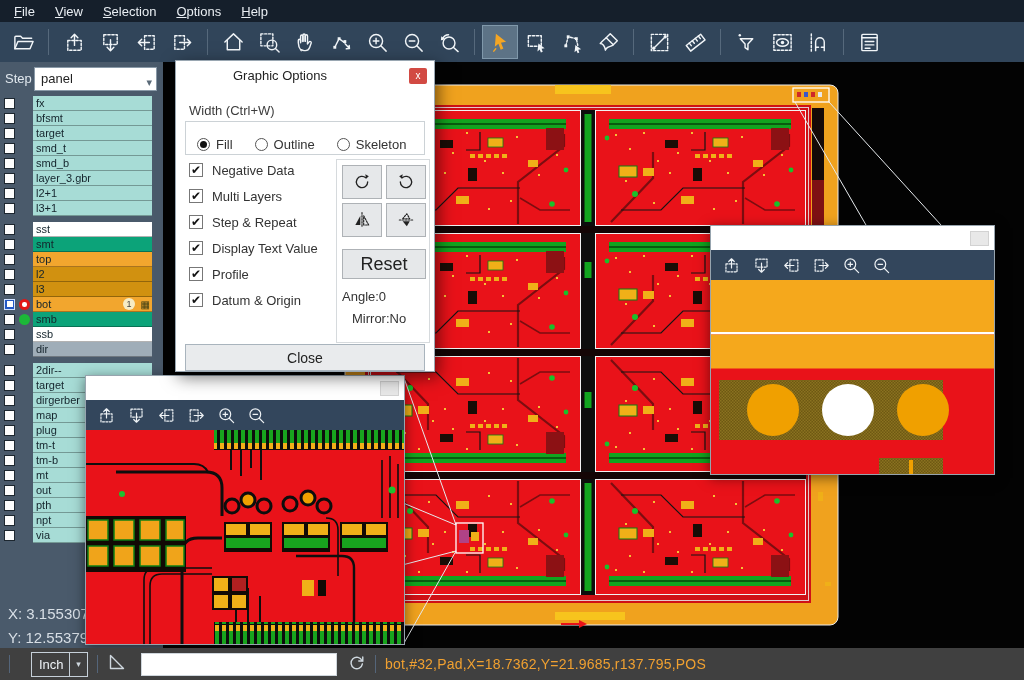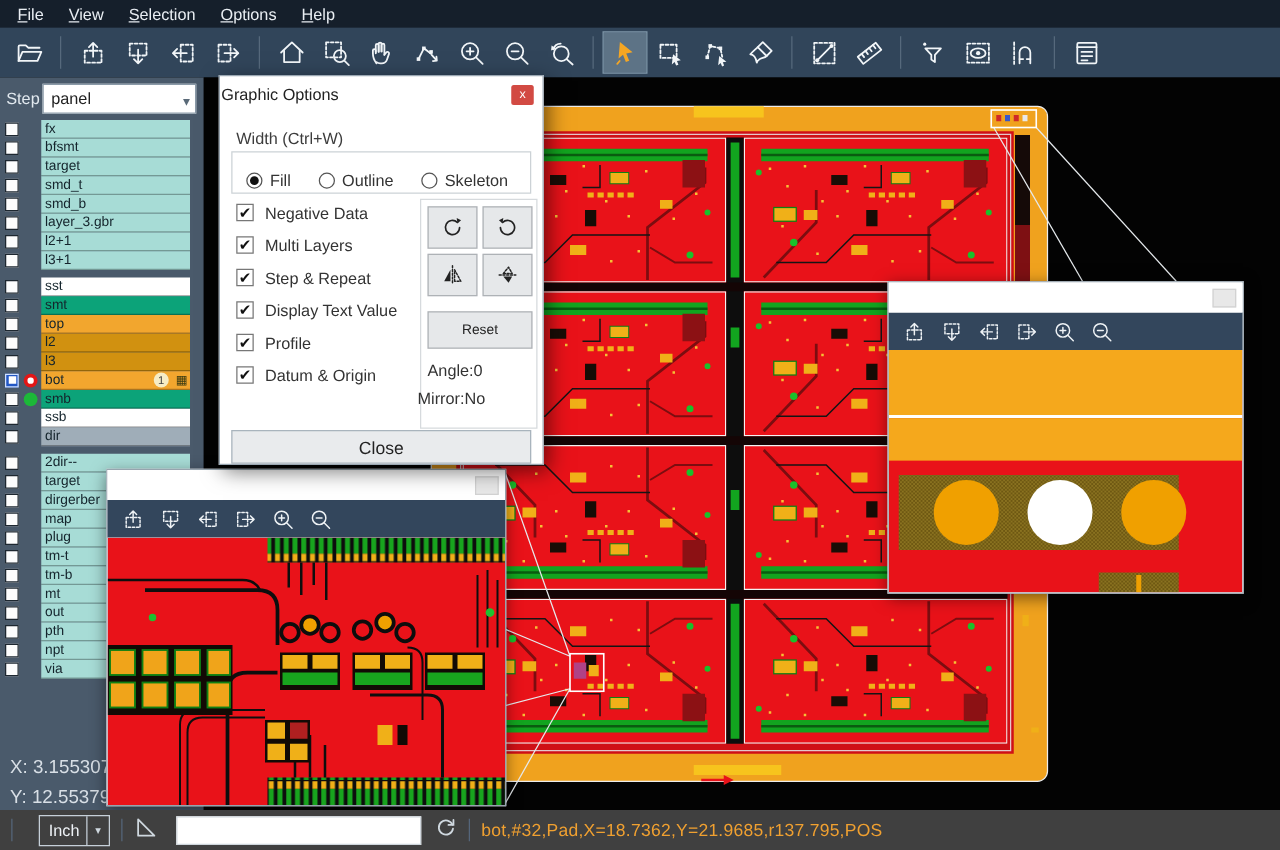--- a/index.html
+++ b/index.html
@@ -57,21 +57,21 @@
         border:1px solid #d2d2d2;}
   .popup-toolbar{height:30px;background:#33465c;display:flex;align-items:center;gap:11px;
                  padding-left:11px;}
   .ptool{color:#eef2f5;width:19px;height:19px;background:none;border:none;padding:0;}
   .ptool svg{width:19px;height:19px;display:block;}
   .popup-content{position:relative;overflow:hidden;}
   
   .dialog{position:absolute;left:175px;top:60px;width:260px;height:312px;background:#fff;
           border:1px solid #9aa7b2;box-shadow:3px 5px 16px rgba(0,0,0,.55);font-size:13px;
           color:#333;box-sizing:border-box;}
-  .dlg-title{position:relative;height:30px;line-height:30px;padding-left:1px;color:#222;}
+  .dlg-title{position:relative;height:30px;line-height:30px;padding-left:13px;color:#222;margin-left:44px;}
   .dlg-close{position:absolute;right:7px;top:7px;width:18px;height:16px;background:#d24a43;
              color:#fff;font-size:10px;line-height:16px;text-align:center;border-radius:2px;
              border:none;padding:0;}
   .dlg-width{position:absolute;left:13px;top:42px;color:#3c3c3c;}
   .radio-box{position:absolute;left:9px;top:60px;width:240px;height:34px;border:1px solid #ccd2d6;
              display:flex;align-items:center;gap:22px;padding-left:11px;box-sizing:border-box;}
   .radio-item{display:flex;align-items:center;gap:6px;margin-top:12px;}
   .radio{width:13px;height:13px;border:1px solid #555;border-radius:50%;position:relative;
          background:#fff;box-sizing:border-box;}
   .radio.on::after{content:'';position:absolute;left:2px;top:2px;width:7px;height:7px;
@@ -81,23 +81,23 @@
   .dchk{width:14px;height:14px;border:1px solid #777;background:#fff;font-size:12px;
         line-height:13px;text-align:center;color:#111;box-sizing:border-box;flex:none;}
   .right-group{position:absolute;left:160px;top:98px;width:92px;height:182px;
                border:1px solid #d6dadd;}
   #xform-grid{position:absolute;left:166px;top:104px;width:86px;display:grid;
               grid-template-columns:40px 40px;gap:4px;}
   .xf-btn{width:40px;height:34px;background:#e6e8ea;border:1px solid #aeb2b6;color:#222;
           display:flex;align-items:center;justify-content:center;padding:0;}
   .xf-btn svg{width:20px;height:20px;}
   .reset-btn{position:absolute;left:166px;top:188px;width:84px;height:30px;background:#e6e8ea;
-             border:1px solid #aeb2b6;font-size:11px;color:#222;}
+             border:1px solid #aeb2b6;font-size:18px;color:#222;}
   .angle-text{position:absolute;left:166px;top:228px;}
-  .mirror-text{position:absolute;left:158px;top:250px;}
+  .mirror-text{position:absolute;left:176px;top:250px;}
   .close-btn{position:absolute;left:9px;top:283px;width:240px;height:27px;background:#e9ebed;
              border:1px solid #a9b4bd;font-size:14px;color:#222;}
   
   .statusbar{position:absolute;left:0;top:648px;width:1024px;height:32px;background:#404040;
              display:flex;align-items:center;}
   .sb-sep{width:1px;height:18px;background:#54657a;margin:0 9px;flex:none;}
   .unit-select{width:57px;height:25px;border:1px solid #c6d0d9;display:flex;align-items:center;
                color:#eef2f6;font-size:13px;margin-left:12px;box-sizing:border-box;flex:none;}
   .unit-select .txt{padding-left:7px;flex:1;}
   .uchev{width:17px;height:100%;border-left:1px solid #c6d0d9;color:#cfd8df;font-size:9px;

